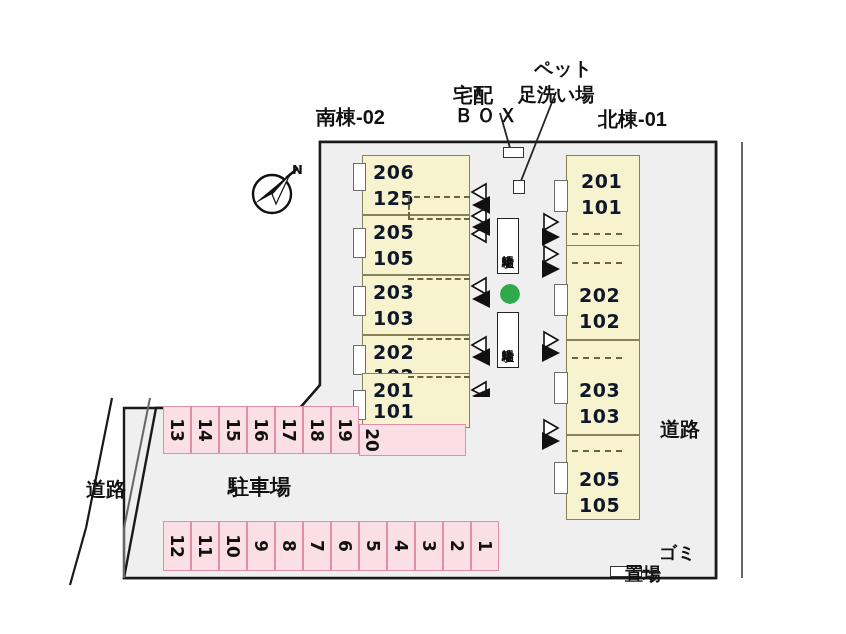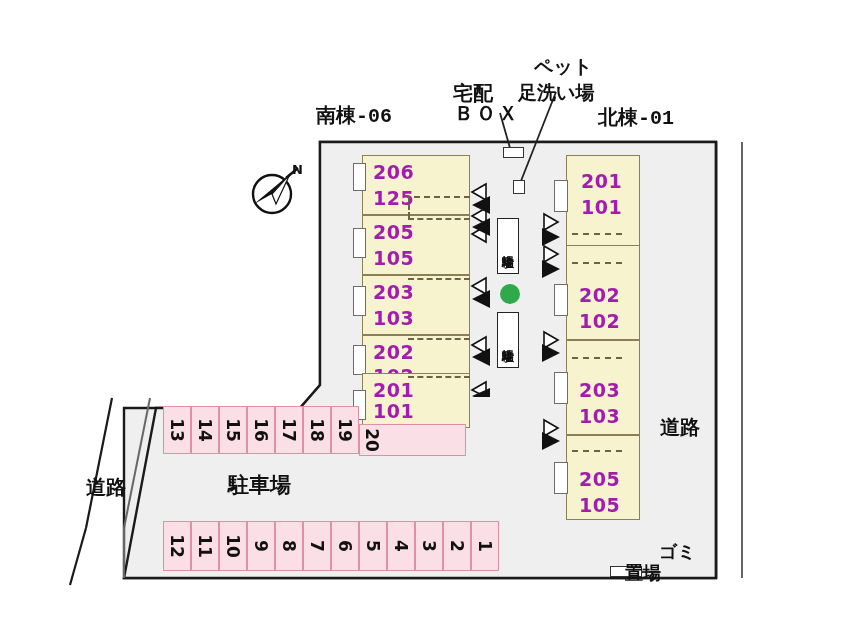--- a/index.html
+++ b/index.html
@@ -1,28 +1,28 @@
 <!DOCTYPE html>
 <html><head>
 <meta charset="utf-8">
 <style>
   html,body{margin:0;padding:0;background:#ffffff;}
   body{width:846px;height:634px;overflow:hidden;
        font-family:"DejaVu Sans","Liberation Sans",sans-serif;color:#111;}
   #stage{position:relative;width:846px;height:634px;background:#fff;}
 
   .lbl{position:absolute;white-space:nowrap;font-weight:bold;line-height:1.12;}
-  .lbl-jp{font-family:Liberation Mono, monospace;}
+  .lbl-jp{font-family:Liberation Sans, sans-serif;}
 
   
   .site-svg{position:absolute;left:0;top:0;width:846px;height:634px;}
 
   
   .unit{position:absolute;background:#f7f3cf;border:1.6px solid #8a8055;box-sizing:border-box;}
-  .unit .num{position:absolute;font-weight:bold;font-size:19px;color:#a21caf;letter-spacing:0.5px;}
+  .unit .num{position:absolute;font-weight:bold;font-size:19px;color:#0f172a;letter-spacing:0.5px;}
   .unit .num.up{left:10px;top:5px;}
   .unit .num.lo{left:10px;bottom:5px;}
 
   
   .door{position:absolute;background:#ffffff;border:1.5px solid #6d6d6d;box-sizing:border-box;}
 
   
   .dash{position:absolute;border-top:2px dashed #6b6348;}
   .dashv{position:absolute;border-left:2px dashed #6b6348;}
 
@@ -63,21 +63,21 @@
     <line x1="86" y1="528" x2="70" y2="585" stroke="#1a1a1a" stroke-width="2.2"></line>
     <line x1="124" y1="528" x2="124" y2="578" stroke="#666" stroke-width="2"></line>
 
     <line x1="500" y1="113" x2="510" y2="148" stroke="#222" stroke-width="1.8"></line>
 
     <line x1="556" y1="92" x2="519" y2="186" stroke="#222" stroke-width="1.8"></line>
 
     <line x1="640" y1="572" x2="660" y2="572" stroke="#222" stroke-width="1.8"></line>
   </svg>
 
-  <div class="lbl lbl-jp" style="left:316px;top:106px;font-size:20px;">南棟-06</div>
+  <div class="lbl lbl-jp" style="left:316px;top:106px;font-size:20px;">南棟-02</div>
 
   <div class="lbl lbl-jp" style="left:453px;top:84px;font-size:20px;">宅配</div>
   <div class="lbl lbl-jp" style="left:444px;top:104px;font-size:20px;letter-spacing:2px;margin-left:10px;">ＢＯＸ</div>
 
   <div class="lbl lbl-jp" style="left:534px;top:58px;font-size:19px;">ペット</div>
   <div class="lbl lbl-jp" style="left:518px;top:84px;font-size:19px;">足洗い場</div>
 
   <div class="lbl lbl-jp" style="left:598px;top:108px;font-size:20px;">北棟-01</div>
 
   <svg style="position:absolute;left:246px;top:160px;" width="64" height="60">

